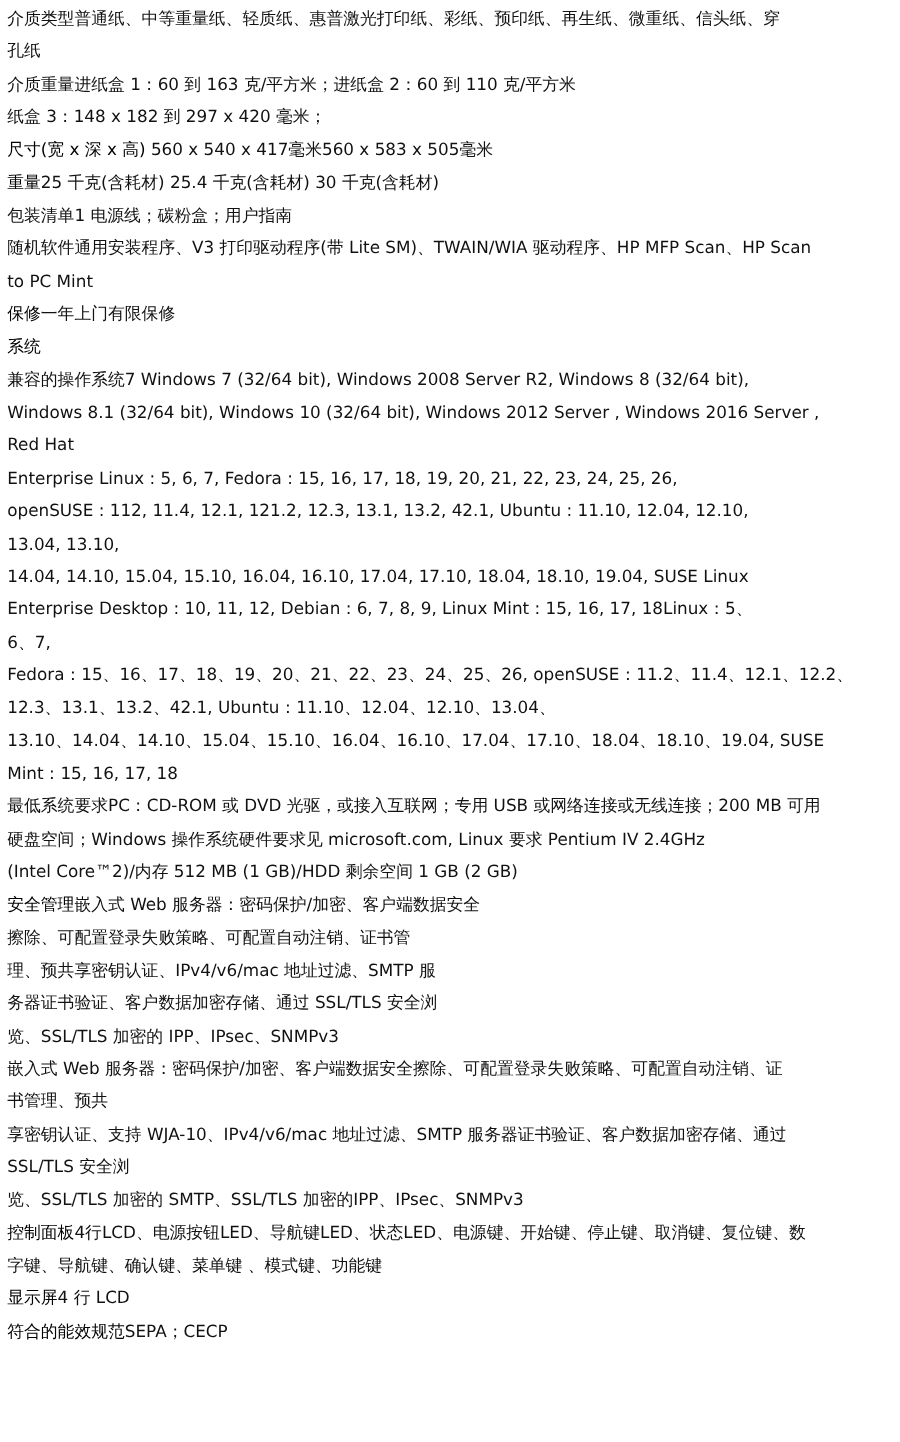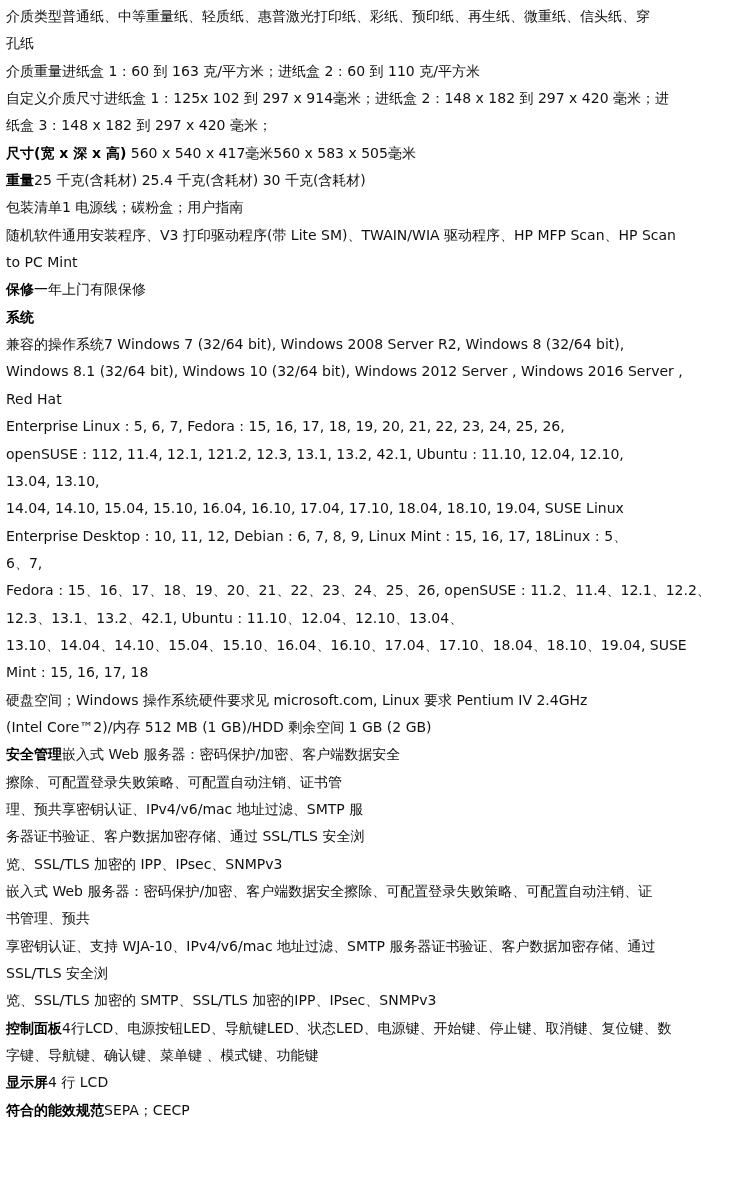--- a/index.html
+++ b/index.html
@@ -22,35 +22,34 @@
       width: 740px;
     }
     .line {
       height: 27.35px;
       line-height: 27.35px;
       font-size: 14px;
       white-space: nowrap;
       letter-spacing: 0px;
     }
     .line .label {
-      font-weight: bold;
+      font-weight: normal;
       color: #000000;
     }
     .line .text {
       font-weight: normal;
     }
   </style>
 </head>
 <body>
 
 <div class="doc" id="doc">
     <div class="line"><span class="label"></span><span class="text">介质类型普通纸、中等重量纸、轻质纸、惠普激光打印纸、彩纸、预印纸、再生纸、微重纸、信头纸、穿</span></div>
     <div class="line"><span class="label"></span><span class="text">孔纸</span></div>
     <div class="line"><span class="label"></span><span class="text">介质重量进纸盒 1：60 到 163 克/平方米；进纸盒 2：60 到 110 克/平方米</span></div>
-    <div class="line"><span class="label"></span><span class="text">自定义介质尺寸进纸盒 1：125x 102 到 297 x 914毫米；进纸盒 2：148 x 182 到 297 x 420 毫米；进</span></div>
     <div class="line"><span class="label"></span><span class="text">纸盒 3：148 x 182 到 297 x 420 毫米；</span></div>
     <div class="line"><span class="label">尺寸(宽 x 深 x 高)</span><span class="text"> 560 x 540 x 417毫米560 x 583 x 505毫米</span></div>
     <div class="line"><span class="label">重量</span><span class="text">25 千克(含耗材) 25.4 千克(含耗材) 30 千克(含耗材)</span></div>
     <div class="line"><span class="label"></span><span class="text">包装清单1 电源线；碳粉盒；用户指南</span></div>
     <div class="line"><span class="label"></span><span class="text">随机软件通用安装程序、V3 打印驱动程序(带 Lite SM)、TWAIN/WIA 驱动程序、HP MFP Scan、HP Scan</span></div>
     <div class="line"><span class="label"></span><span class="text">to PC Mint</span></div>
     <div class="line"><span class="label">保修</span><span class="text">一年上门有限保修</span></div>
     <div class="line"><span class="label">系统</span><span class="text"></span></div>
     <div class="line"><span class="label"></span><span class="text">兼容的操作系统7 Windows 7 (32/64 bit), Windows 2008 Server R2, Windows 8 (32/64 bit),</span></div>
     <div class="line"><span class="label"></span><span class="text">Windows 8.1 (32/64 bit), Windows 10 (32/64 bit), Windows 2012 Server , Windows 2016 Server ,</span></div>
@@ -58,20 +57,21 @@
     <div class="line"><span class="label"></span><span class="text">Enterprise Linux : 5, 6, 7, Fedora : 15, 16, 17, 18, 19, 20, 21, 22, 23, 24, 25, 26,</span></div>
     <div class="line"><span class="label"></span><span class="text">openSUSE : 112, 11.4, 12.1, 121.2, 12.3, 13.1, 13.2, 42.1, Ubuntu : 11.10, 12.04, 12.10,</span></div>
     <div class="line"><span class="label"></span><span class="text">13.04, 13.10,</span></div>
     <div class="line"><span class="label"></span><span class="text">14.04, 14.10, 15.04, 15.10, 16.04, 16.10, 17.04, 17.10, 18.04, 18.10, 19.04, SUSE Linux</span></div>
     <div class="line"><span class="label"></span><span class="text">Enterprise Desktop : 10, 11, 12, Debian : 6, 7, 8, 9, Linux Mint : 15, 16, 17, 18Linux：5、</span></div>
     <div class="line"><span class="label"></span><span class="text">6、7,</span></div>
     <div class="line"><span class="label"></span><span class="text">Fedora：15、16、17、18、19、20、21、22、23、24、25、26, openSUSE：11.2、11.4、12.1、12.2、</span></div>
     <div class="line"><span class="label"></span><span class="text">12.3、13.1、13.2、42.1, Ubuntu：11.10、12.04、12.10、13.04、</span></div>
     <div class="line"><span class="label"></span><span class="text">13.10、14.04、14.10、15.04、15.10、16.04、16.10、17.04、17.10、18.04、18.10、19.04, SUSE</span></div>
     <div class="line"><span class="label"></span><span class="text">Mint：15, 16, 17, 18</span></div>
+    <div class="line"><span class="label"></span><span class="text">最低系统要求PC：CD-ROM 或 DVD 光驱，或接入互联网；专用 USB 或网络连接或无线连接；200 MB 可用</span></div>
     <div class="line"><span class="label"></span><span class="text">硬盘空间；Windows 操作系统硬件要求见 microsoft.com, Linux 要求 Pentium IV 2.4GHz</span></div>
     <div class="line"><span class="label"></span><span class="text">(Intel Core™2)/内存 512 MB (1 GB)/HDD 剩余空间 1 GB (2 GB)</span></div>
     <div class="line"><span class="label">安全管理</span><span class="text">嵌入式 Web 服务器：密码保护/加密、客户端数据安全</span></div>
     <div class="line"><span class="label"></span><span class="text">擦除、可配置登录失败策略、可配置自动注销、证书管</span></div>
     <div class="line"><span class="label"></span><span class="text">理、预共享密钥认证、IPv4/v6/mac 地址过滤、SMTP 服</span></div>
     <div class="line"><span class="label"></span><span class="text">务器证书验证、客户数据加密存储、通过 SSL/TLS 安全浏</span></div>
     <div class="line"><span class="label"></span><span class="text">览、SSL/TLS 加密的 IPP、IPsec、SNMPv3</span></div>
     <div class="line"><span class="label"></span><span class="text">嵌入式 Web 服务器：密码保护/加密、客户端数据安全擦除、可配置登录失败策略、可配置自动注销、证</span></div>
     <div class="line"><span class="label"></span><span class="text">书管理、预共</span></div>
     <div class="line"><span class="label"></span><span class="text">享密钥认证、支持 WJA-10、IPv4/v6/mac 地址过滤、SMTP 服务器证书验证、客户数据加密存储、通过</span></div>

